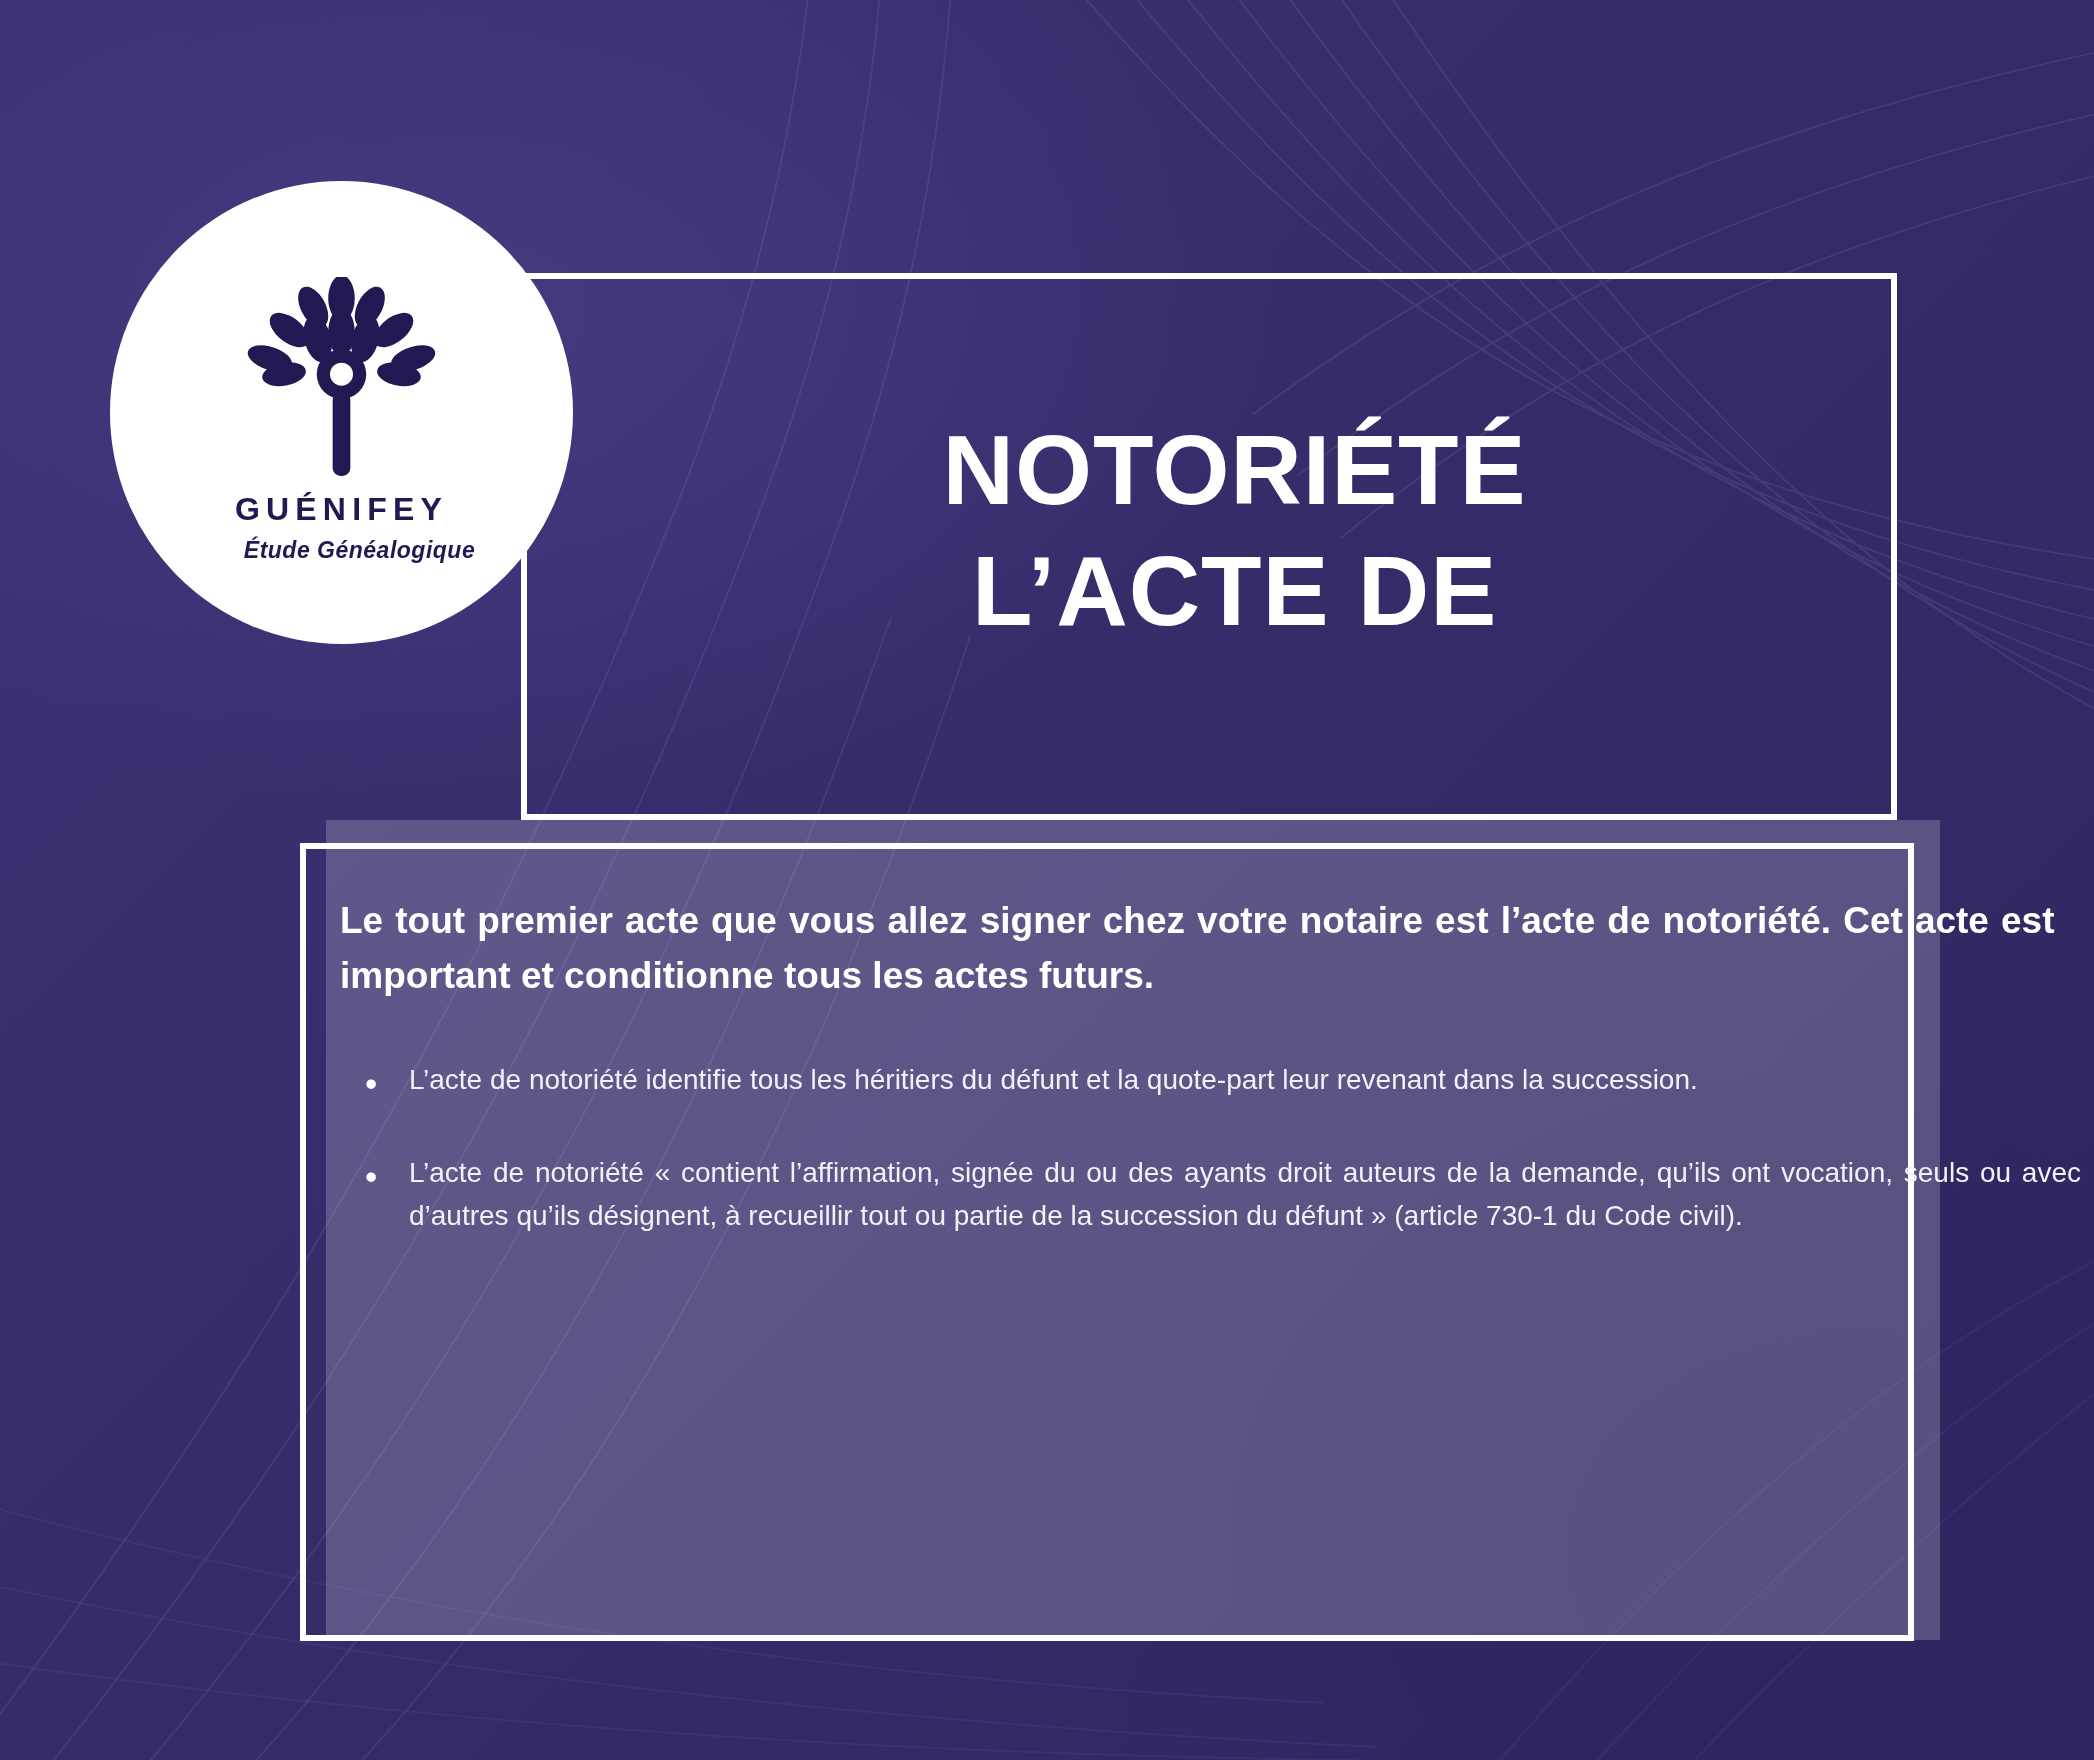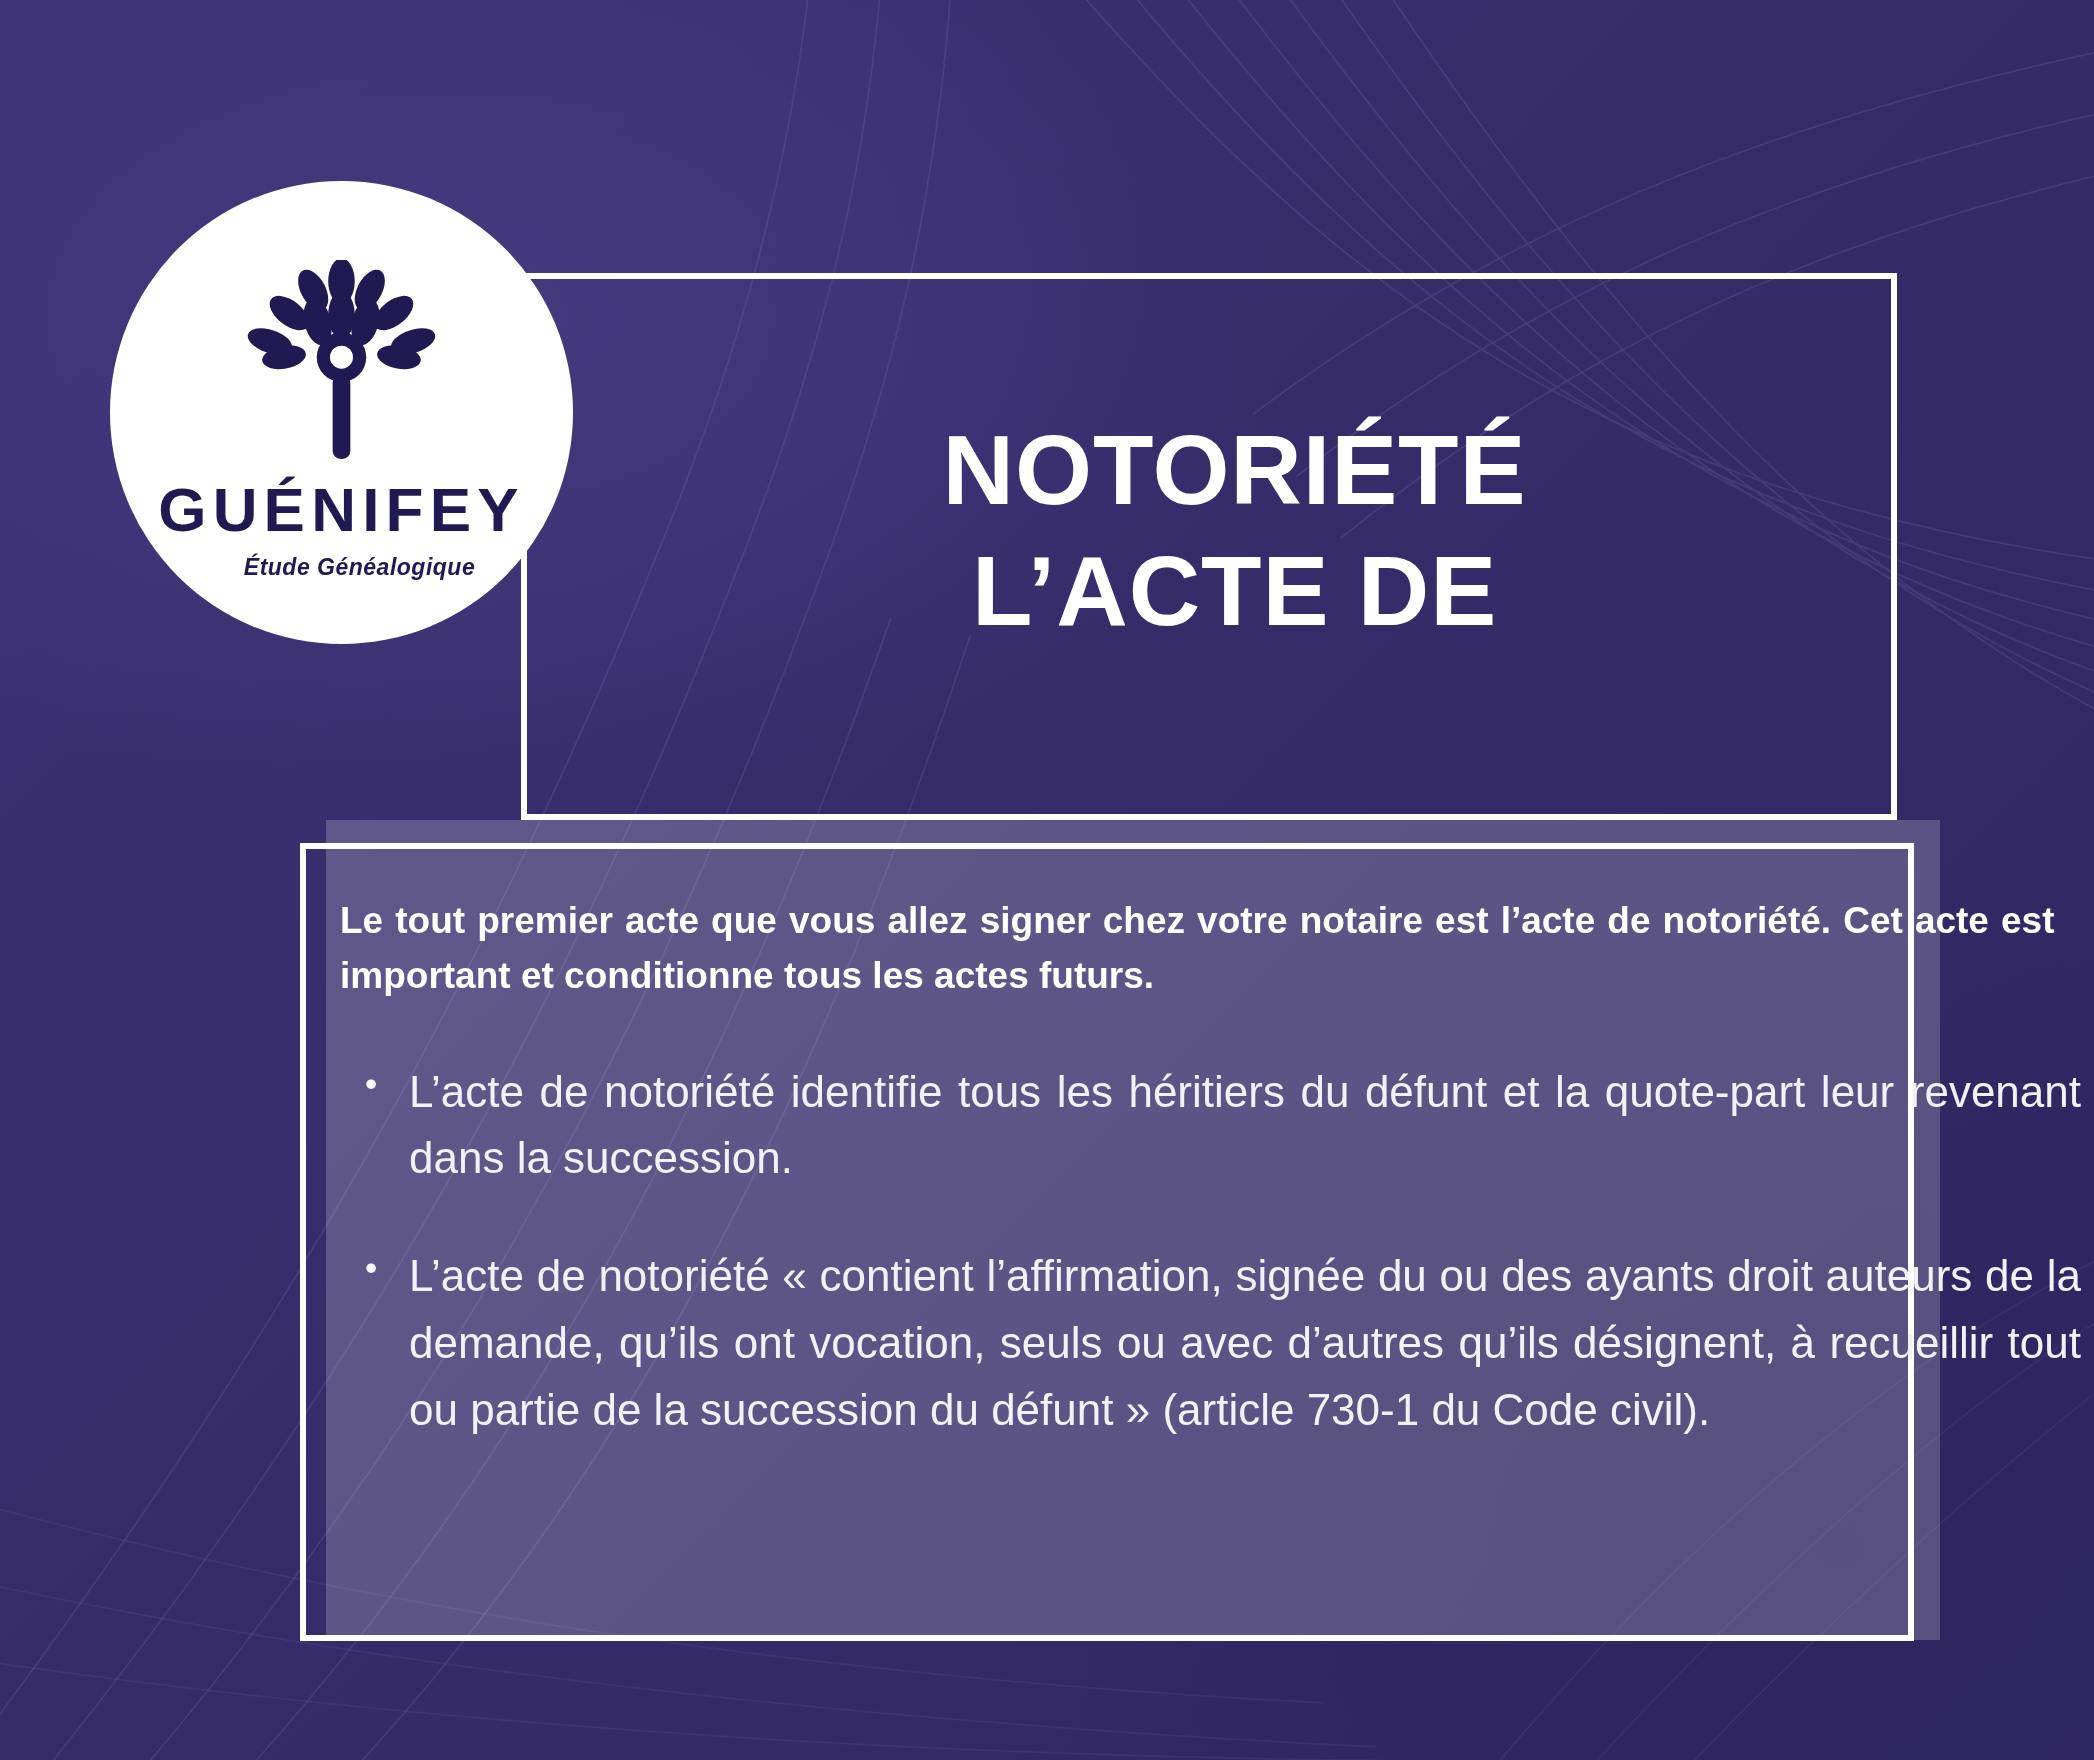--- a/index.html
+++ b/index.html
@@ -42,21 +42,21 @@
     background: #ffffff;
     display: flex;
     flex-direction: column;
     align-items: center;
     justify-content: center;
     z-index: 5;
   }
   .logo-mark { width: 221px; height: 207px; margin-top: 16px; }
   .logo-name {
     color: #211a52;
-    font-size: 62px;
+    font-size: 32px;
     letter-spacing: 6.2px;
     font-weight: 700;
     margin-top: 7px;
     white-space: nowrap;
   }
   .logo-sub {
     color: #211a52;
     font-size: 23px;
     font-style: italic;
     font-weight: 700;
@@ -130,21 +130,21 @@
     margin: 0 26.5px 0 0;
   }
   .bullets {
     margin: 55px 0 0 0;
     padding: 0;
     list-style: none;
   }
   .bullet {
     position: relative;
     padding-left: 69px;
-    font-size: 44px;
+    font-size: 28px;
     line-height: 1.52;
     text-align: justify;
     margin-bottom: 51px;
     font-weight: 400;
     color: #f2f1f8;
   }
   .bullet::before {
     content: "•";
     position: absolute;
     left: 25px;

